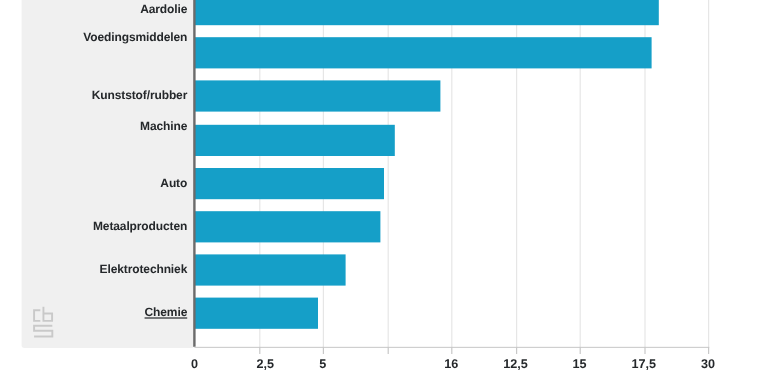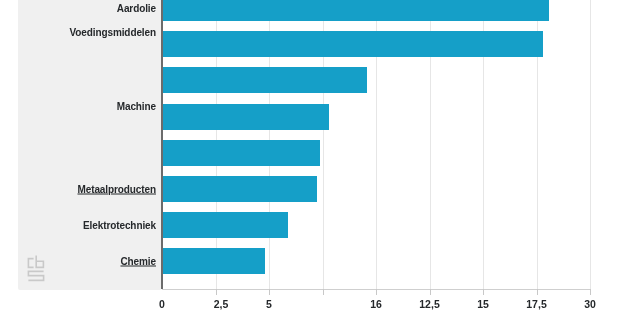--- a/index.html
+++ b/index.html
@@ -130,22 +130,24 @@
 </head>
 <body>
 
 <div id="chart-root">
 
   <div id="label-panel"></div>
 
   <div id="labels">
       <div class="cat-label" style="top: 8px; color: rgb(37, 40, 43);">Aardolie</div>
       <div class="cat-label" style="top: 32px; color: rgb(37, 40, 43);">Voedingsmiddelen</div>
+      <div class="cat-label" style="top: 80.4px; color: rgb(37, 40, 43);">Kunststof/rubber</div>
       <div class="cat-label" style="top: 106px; color: rgb(37, 40, 43);">Machine</div>
-      <div class="cat-label" style="top: 189px; color: rgb(37, 40, 43); text-decoration: underline;">Metaalproducten</div>
+      <div class="cat-label" style="top: 152.8px; color: rgb(37, 40, 43);">Auto</div>
+      <div class="cat-label" style="top: 189px; color: rgb(37, 40, 43);">Metaalproducten</div>
       <div class="cat-label" style="top: 225.2px; color: rgb(37, 40, 43);">Elektrotechniek</div>
       <div class="cat-label" style="top: 261.4px; color: rgb(37, 40, 43); text-decoration: underline;">Chemie</div>
     </div>
 
   <div id="plot">
       <div class="gridline" style="left: 53.5px; background: rgb(230, 230, 230);"></div>
       <div class="gridline" style="left: 107px; background: rgb(230, 230, 230);"></div>
       <div class="gridline" style="left: 160.5px; background: rgb(230, 230, 230);"></div>
       <div class="gridline" style="left: 214px; background: rgb(230, 230, 230);"></div>
       <div class="gridline" style="left: 267.5px; background: rgb(230, 230, 230);"></div>

